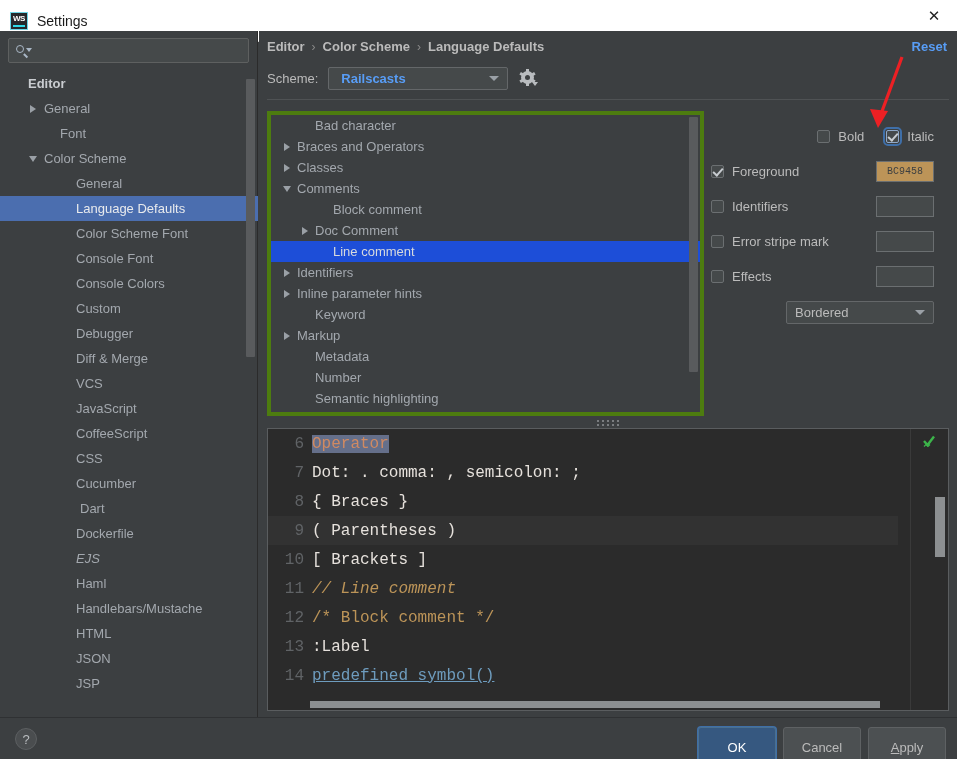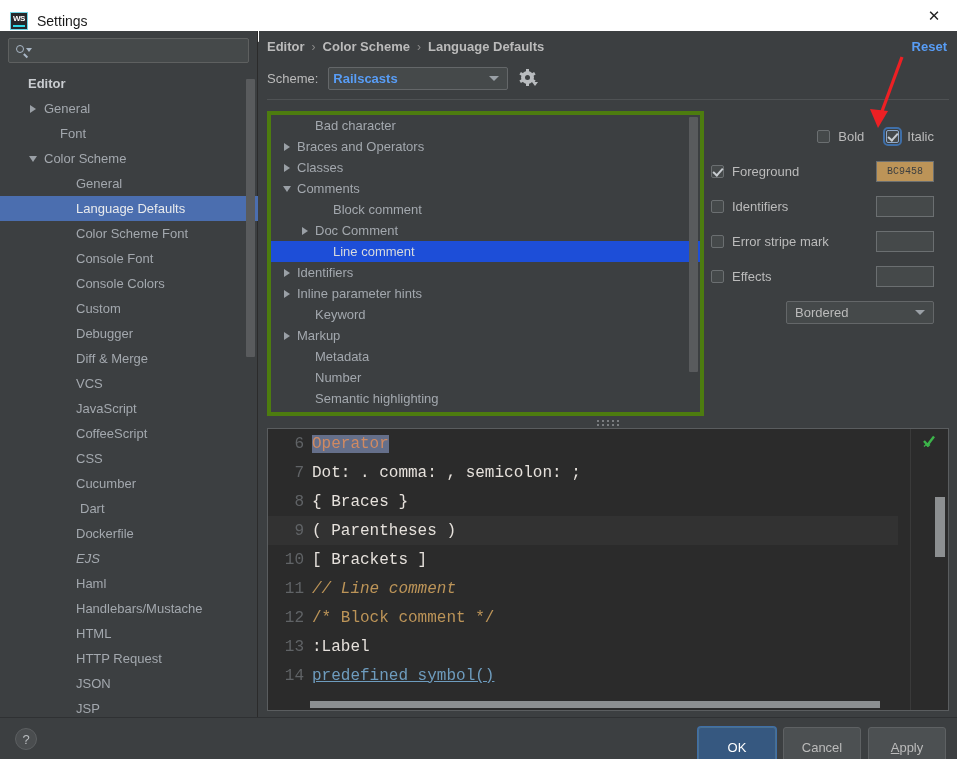--- a/index.html
+++ b/index.html
@@ -125,21 +125,21 @@
     position: absolute; right: 10px; top: 8px;
     color: #589df6; font-size: 13px; font-weight: bold;
   }
   .scheme-row {
     position: absolute; left: 8px; top: 36px; display: flex; align-items: center;
   }
   .scheme-label { color: #bbbbbb; font-size: 13px; margin-right: 10px; }
   .combo {
     width: 180px; height: 23px; background: #45494a;
     border: 1px solid #646769; border-radius: 2px;
-    display: flex; align-items: center; padding: 0 4px 0 4px;
+    display: flex; align-items: center; padding: 0 4px 0 12px;
     position: relative;
     justify-content: flex-end;
   }
   .combo-val { flex: 1; font-size: 13px; font-weight: bold; color: #589df6; }
   .combo-arrow {
     width: 0; height: 0; border-left: 5px solid transparent;
     border-right: 5px solid transparent; border-top: 5px solid #9aa0a6; margin-right: 4px;
   }
   .gear {
     margin-left: 12px; width: 17px; height: 17px; position: relative;
@@ -422,24 +422,20 @@
             <span class="tw" style="margin-left: 58px;"></span>
             <span style="margin-left: 4px;">Haml</span>
           </div>
           <div class="tree-item">
             <span class="tw" style="margin-left: 58px;"></span>
             <span style="margin-left: 4px;">Handlebars/Mustache</span>
           </div>
           <div class="tree-item">
             <span class="tw" style="margin-left: 58px;"></span>
             <span style="margin-left: 4px;">HTML</span>
-          </div>
-          <div class="tree-item">
-            <span class="tw" style="margin-left: 58px;"></span>
-            <span style="margin-left: 4px;">HTTP Request</span>
           </div>
           <div class="tree-item">
             <span class="tw" style="margin-left: 58px;"></span>
             <span style="margin-left: 4px;">JSON</span>
           </div>
           <div class="tree-item">
             <span class="tw" style="margin-left: 58px;"></span>
             <span style="margin-left: 4px;">JSP</span>
           </div>
         </div>

